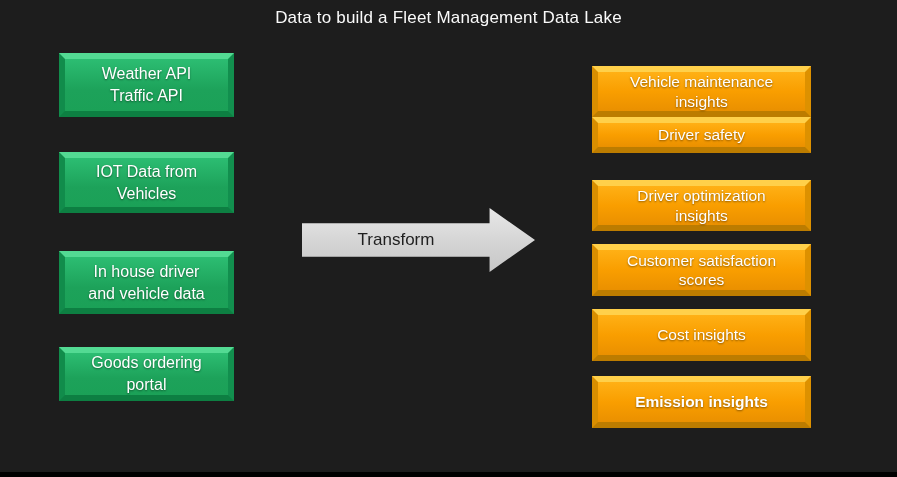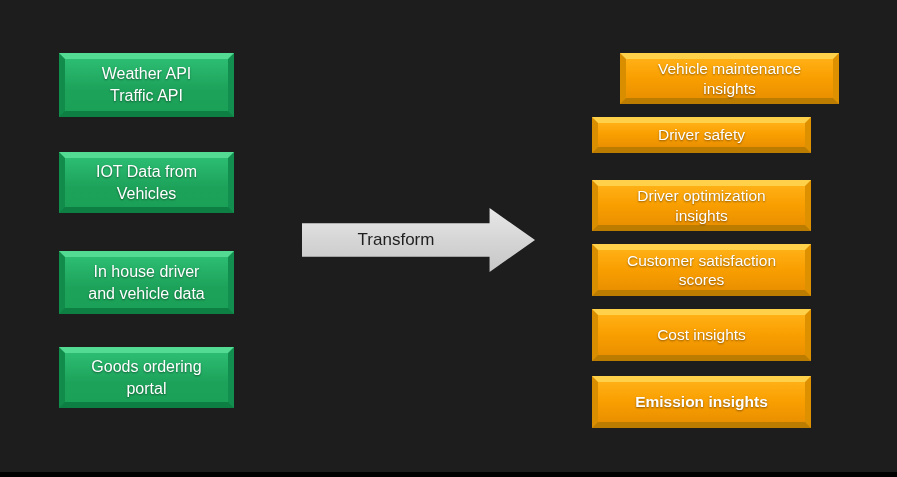--- a/index.html
+++ b/index.html
@@ -39,33 +39,33 @@
     line-height: 1.35;
     background: linear-gradient(180deg, #2cbd72 0%, #1da25a 60%, #1ba157 100%);
     border-top: 6px solid #53da93;
     border-left: 6px solid #118c4b;
     border-right: 6px solid #128f4e;
     border-bottom: 6px solid #0d7f42;
   }
   .g1 { top: 53px;  height: 64px; }
   .g2 { top: 152px; height: 61px; }
   .g3 { top: 251px; height: 63px; }
-  .g4 { top: 347px; height: 61px; align-items: center; }
+  .g4 { top: 347px; height: 54px; align-items: center; }
   .orange {
     left: 592px;
     width: 219px;
     font-size: 15.5px;
     line-height: 1.25;
     background: linear-gradient(180deg, #ffb015 0%, #f99e00 50%, #ea9000 100%);
     border-top: 6px solid #ffd04a;
     border-left: 6px solid #d98e00;
     border-right: 6px solid #dd9100;
     border-bottom: 6px solid #bc7c00;
   }
-  .o1 { top: 53px;  height: 51px; margin-left: 28px; }
+  .o1 { top: 66px;  height: 51px; }
   .o2 { top: 117px; height: 36px; }
   .o3 { top: 180px; height: 51px; }
   .o4 { top: 244px; height: 52px; }
   .o5 { top: 309px; height: 52px; }
   .o6 { top: 376px; height: 52px; font-weight: bold; }
   .arrow {
     position: absolute;
     left: 302px;
     top: 208px;
     width: 233px;
@@ -87,20 +87,21 @@
     width: 100%;
     height: 5px;
     background: #000000;
   }
 </style>
 </head>
 <body>
 
 <div class="slide">
 
+  <div class="title">Data to build a Fleet Management Data Lake</div>
 
   <div class="box green g1">
     <span class="label">Weather API
 Traffic API</span>
   </div>
   <div class="box green g2">
     <span class="label">IOT Data from
 Vehicles</span>
   </div>
   <div class="box green g3">

